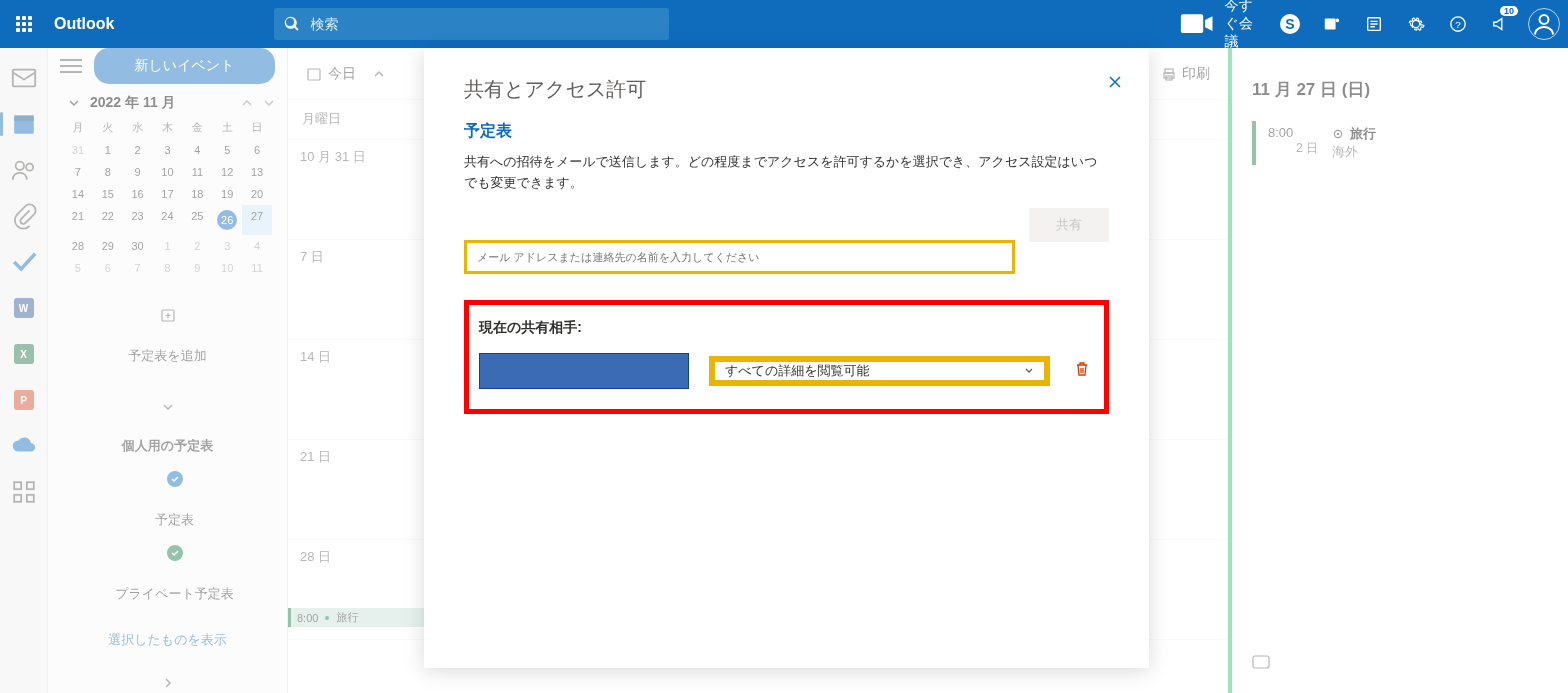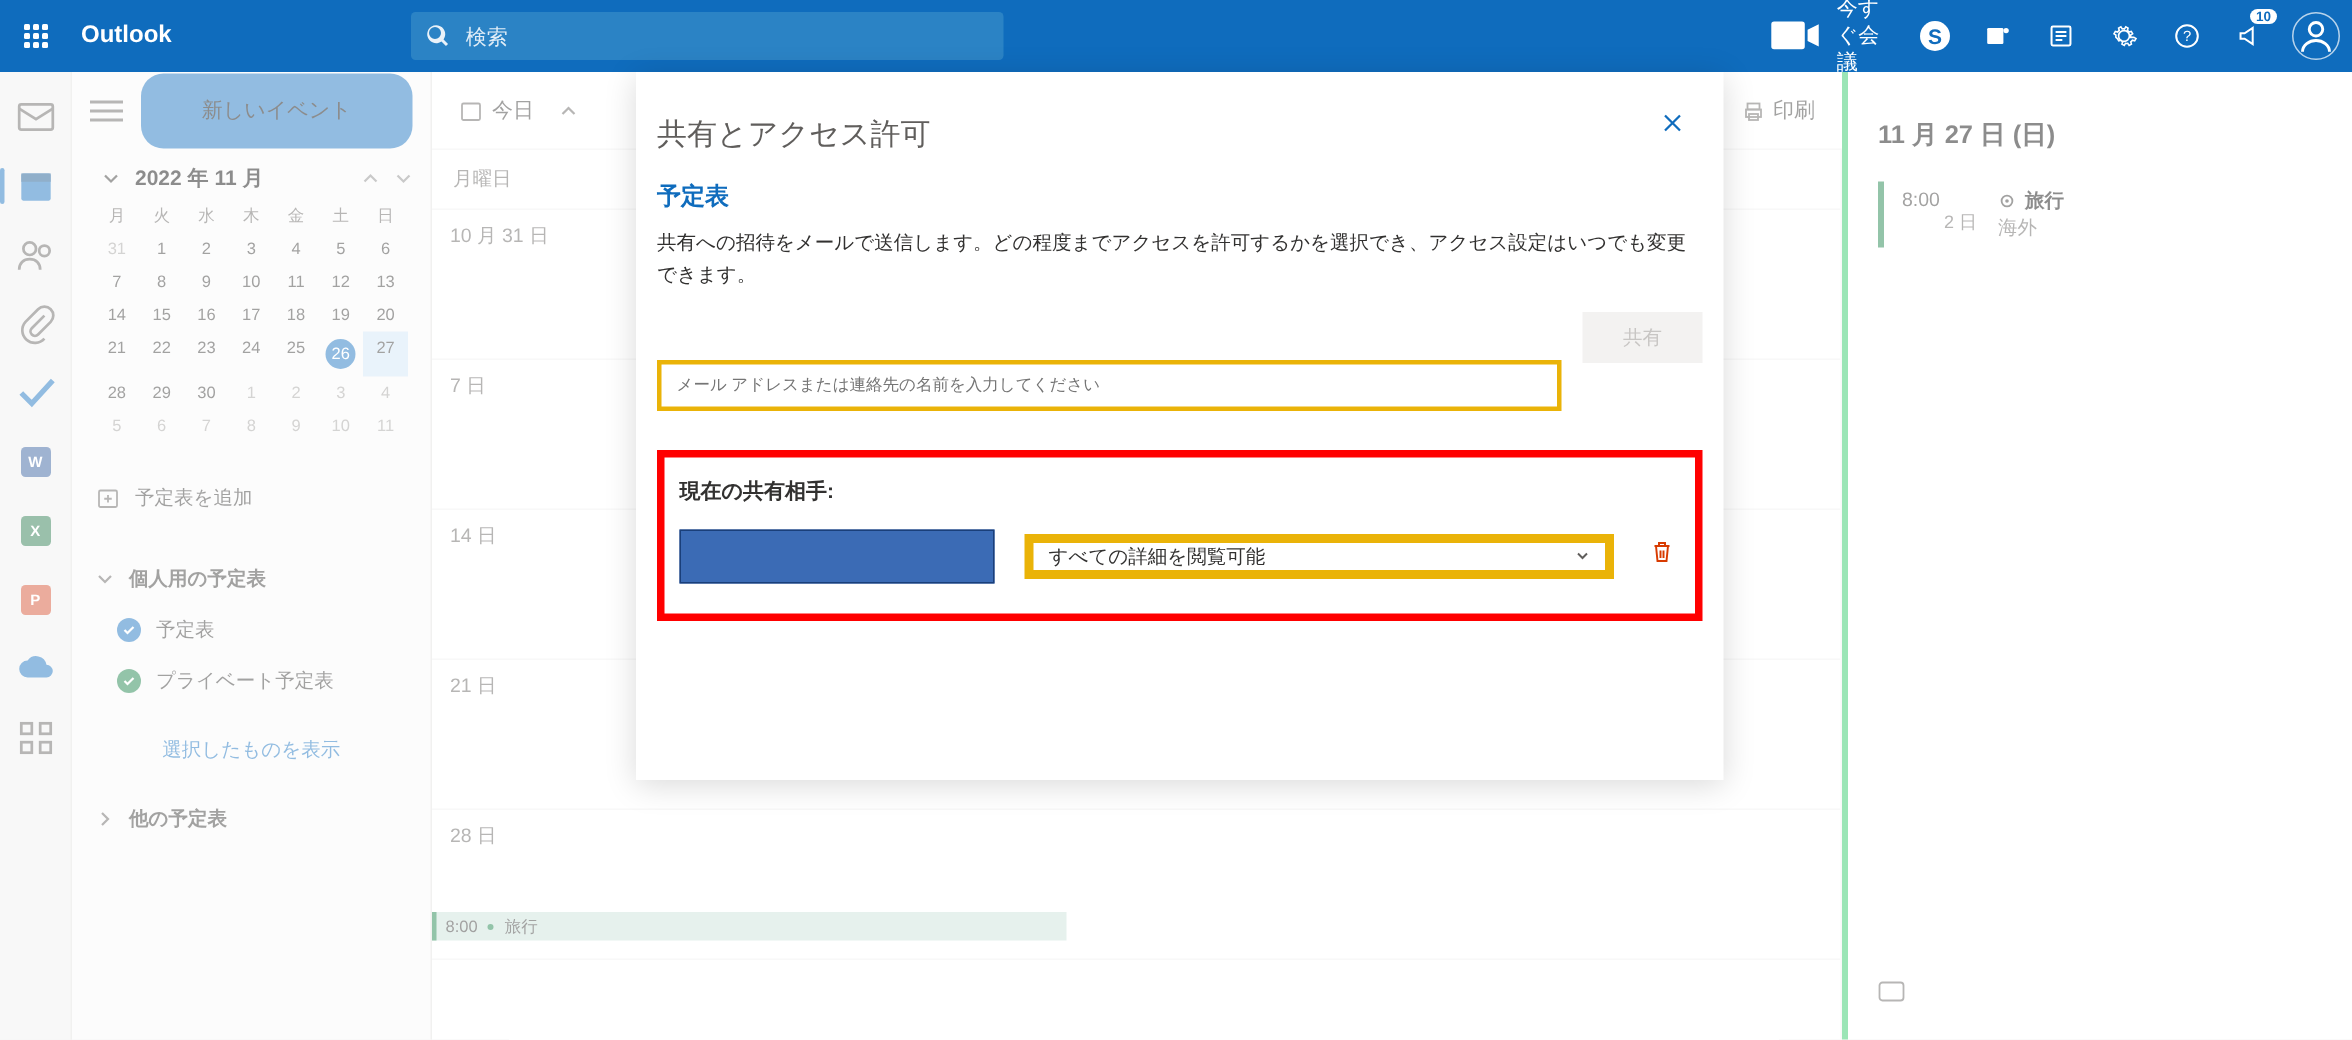--- a/index.html
+++ b/index.html
@@ -31,33 +31,33 @@
     .rail { width: 48px; background: #f0f0f0; border-right: 1px solid #e1dfdd; display: flex; flex-direction: column; align-items: center; padding-top: 16px; gap: 18px; }
     .rail-item { width: 28px; height: 28px; display: flex; align-items: center; justify-content: center; cursor: pointer; position: relative; }
     .rail-item.active::before { content: ''; position: absolute; left: -10px; top: 2px; bottom: 2px; width: 3px; background: #0f6cbd; border-radius: 2px; }
     .app-tile { width: 20px; height: 20px; border-radius: 3px; display: flex; align-items: center; justify-content: center; color: white; font-size: 10px; font-weight: bold; }
 
     
     .sidebar { width: 240px; background: #f8f8f8; border-right: 1px solid #e1dfdd; display: flex; flex-direction: column; }
     .sb-top { height: 52px; display: flex; align-items: center; padding: 0 12px; gap: 12px; }
     .hamburger { width: 22px; display: flex; flex-direction: column; gap: 4px; cursor: pointer; }
     .hamburger div { height: 2px; background: #605e5c; }
-    .new-event { flex: 1; height: 50px; background: #0f6cbd; color: #000000; border: none; border-radius: 15px; font-size: 14px; font-weight: 500; cursor: pointer; }
+    .new-event { flex: 1; height: 36px; background: #0f6cbd; color: #fef9c3; border: none; border-radius: 15px; font-size: 14px; font-weight: 500; cursor: pointer; }
     .month-hdr { display: flex; align-items: center; padding: 10px 12px 4px 20px; gap: 10px; font-size: 14px; font-weight: 600; }
     .month-hdr svg, .month-nav svg { width: 12px; height: 12px; }
     .month-nav { margin-left: auto; display: flex; gap: 10px; }
     .mini-cal { padding: 0 15px 10px 15px; }
     .mini-row { display: grid; grid-template-columns: repeat(7, 1fr); text-align: center; font-size: 11px; }
     .mini-head { color: #605e5c; padding: 4px 0; }
     .mini-day { padding: 5px 0; cursor: pointer; color: #323130; position: relative; }
     .mini-day.dim { color: #a19f9d; }
     .mini-day.today span { background: #0f6cbd; color: white; border-radius: 50%; width: 20px; height: 20px; display: inline-flex; align-items: center; justify-content: center; }
     .mini-day.selected { background: #cfe4f6; }
     .sb-section { padding: 10px 16px; font-size: 13px; }
-    .sb-link { display: flex; align-items: center; gap: 10px; padding: 8px 0; cursor: pointer; color: #323130; }
+    .sb-link { display: flex; align-items: center; gap: 24px; padding: 8px 0; cursor: pointer; color: #323130; flex-direction: column; }
     .sb-link .chev { width: 12px; height: 12px; }
     .sb-link.sub { padding-left: 14px; }
     .check-circle { width: 16px; height: 16px; border-radius: 50%; background: #0f6cbd; display: flex; align-items: center; justify-content: center; }
     .check-circle.green { background: #107c41; }
     .check-circle svg { width: 10px; height: 10px; }
 
     
     .main { flex: 1; background: white; display: flex; flex-direction: column; }
     .toolbar { height: 52px; display: flex; align-items: center; padding: 0 18px; gap: 16px; color: #323130; font-size: 14px; border-bottom: 1px solid #f0f0f0; }
     .tb-btn { display: flex; align-items: center; gap: 6px; cursor: pointer; }
@@ -75,21 +75,21 @@
     .agenda-time { font-size: 13px; color: #323130; width: 50px; }
     .agenda-time .sub { color: #605e5c; font-size: 12px; text-align: right; }
     .agenda-ev { flex: 1; font-size: 13px; }
     .agenda-ev .title { font-weight: 600; display: flex; align-items: center; gap: 6px; }
     .agenda-ev .loc { color: #605e5c; }
 
     
     .overlay { position: absolute; inset: 48px 0 0 0; background: rgba(255,255,255,0.55); z-index: 5; }
 
     
-    .modal { position: absolute; top: 48px; left: 424px; width: 725px; height: 472px; background: white; z-index: 10; box-shadow: 0 3px 20px rgba(0,0,0,0.15); padding: 28px 14px; }
+    .modal { position: absolute; top: 48px; left: 424px; width: 725px; height: 620px; background: white; z-index: 10; box-shadow: 0 3px 20px rgba(0,0,0,0.15); padding: 28px 40px; }
     .modal-title { font-size: 20px; color: #605e5c; }
     .modal-close { position: absolute; top: 26px; right: 26px; cursor: pointer; color: #0f6cbd; }
     .modal-sub { font-size: 16px; font-weight: 600; color: #0f6cbd; margin-top: 18px; }
     .modal-desc { font-size: 13px; color: #323130; margin-top: 10px; line-height: 1.6; }
     .email-row { display: flex; gap: 14px; margin-top: 14px; }
     .email-input { flex: 1; height: 34px; border: 3px solid #eab308; padding: 0 10px; font-size: 11px; outline: none; margin-top: 32px; }
     .share-btn { width: 80px; height: 34px; background: #f3f2f1; border: none; color: #c8c6c4; font-size: 13px; }
     .highlight-box { border: 5px solid #ff0000; margin-top: 26px; padding: 14px 10px 20px 10px; }
     .hb-label { font-size: 14px; font-weight: 600; color: #323130; }
     .hb-row { display: flex; align-items: center; gap: 20px; margin-top: 16px; }

